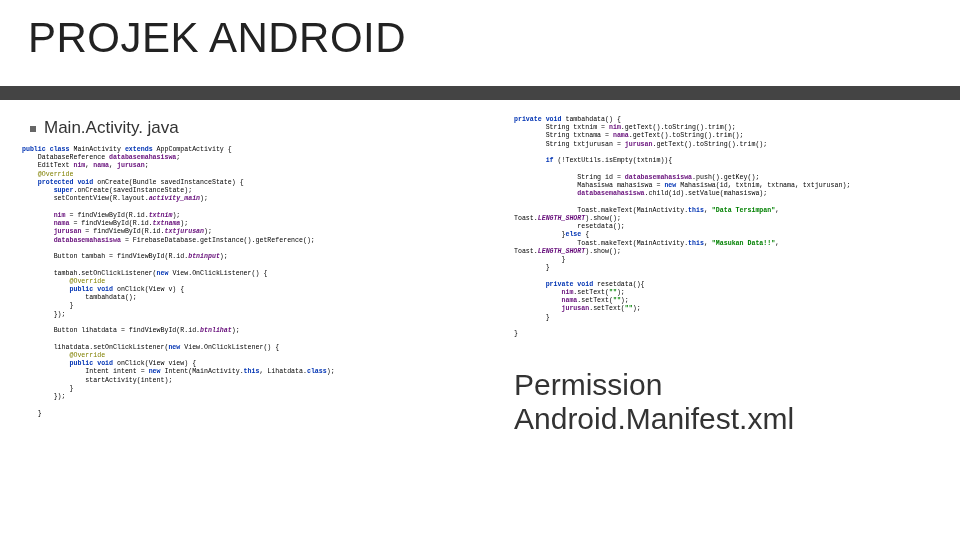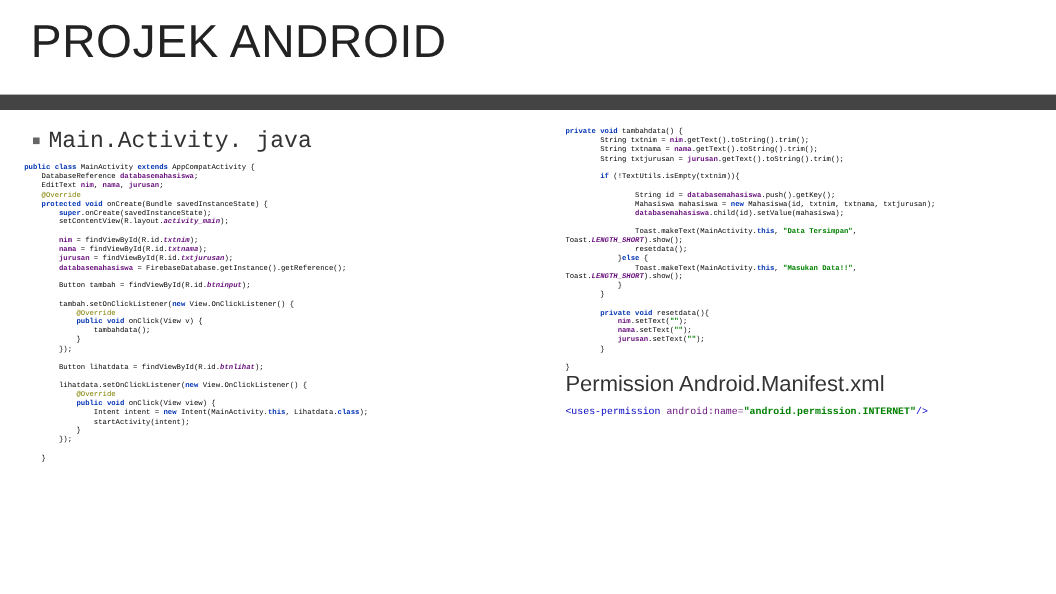--- a/index.html
+++ b/index.html
@@ -23,24 +23,23 @@
     font-family: "Segoe UI Light", "Helvetica Neue", Arial, sans-serif;
   }
   .content {
     display: flex;
     padding: 14px 22px 0 22px;
     gap: 22px;
   }
   .col-left { flex: 0 0 470px; }
   .col-right { flex: 1; }
   .bullet-line {
-    font-size: 21px;
+    font-size: 17px;
     color: #333;
     margin: 4px 0 8px 8px;
-    font-family: Liberation Mono, monospace;
   }
   .bullet-line .dot {
     display: inline-block;
     width: 6px; height: 6px;
     background: #666;
     margin-right: 8px;
     vertical-align: middle;
   }
   pre.code {
     font-family: "Courier New", Courier, monospace;
@@ -49,22 +48,23 @@
     white-space: pre;
     color: #000;
     margin-top: 2px;
   }
   .kw   { color: #0033b3; font-weight: bold; }
   .var  { color: #660e7a; font-weight: bold; }
   .ann  { color: #808000; }
   .str  { color: #008000; font-weight: bold; }
   .id   { color: #660e7a; font-style: italic; font-weight: bold; }
   .perm-title {
-    font-size: 20px;
+    font-size: 30px;
     color: #333;
+    margin-top: 30px;
     margin-bottom: 8px;
     font-family: "Segoe UI", Arial, sans-serif;
   }
   pre.perm-code {
     font-family: "Courier New", Courier, monospace;
     font-size: 9px;
     color: #000;
   }
   .tag  { color: #0000c0; }
   .attr { color: #660e7a; }
@@ -141,16 +141,15 @@
 
         <span class="kw">private void</span> resetdata(){
             <span class="var">nim</span>.setText(<span class="str">""</span>);
             <span class="var">nama</span>.setText(<span class="str">""</span>);
             <span class="var">jurusan</span>.setText(<span class="str">""</span>);
         }
 
 }</pre>
 
     <div class="perm-title">Permission Android.Manifest.xml</div>
-    <pre class="perm-code"><span class="tag">&lt;uses-permission</span> <span class="attr">android:name=</span><span class="aval">"android.permission.INTERNET"</span><span class="tag">/&gt;</span></pre>
   </div>
 
 </div>
 
 </body></html>

